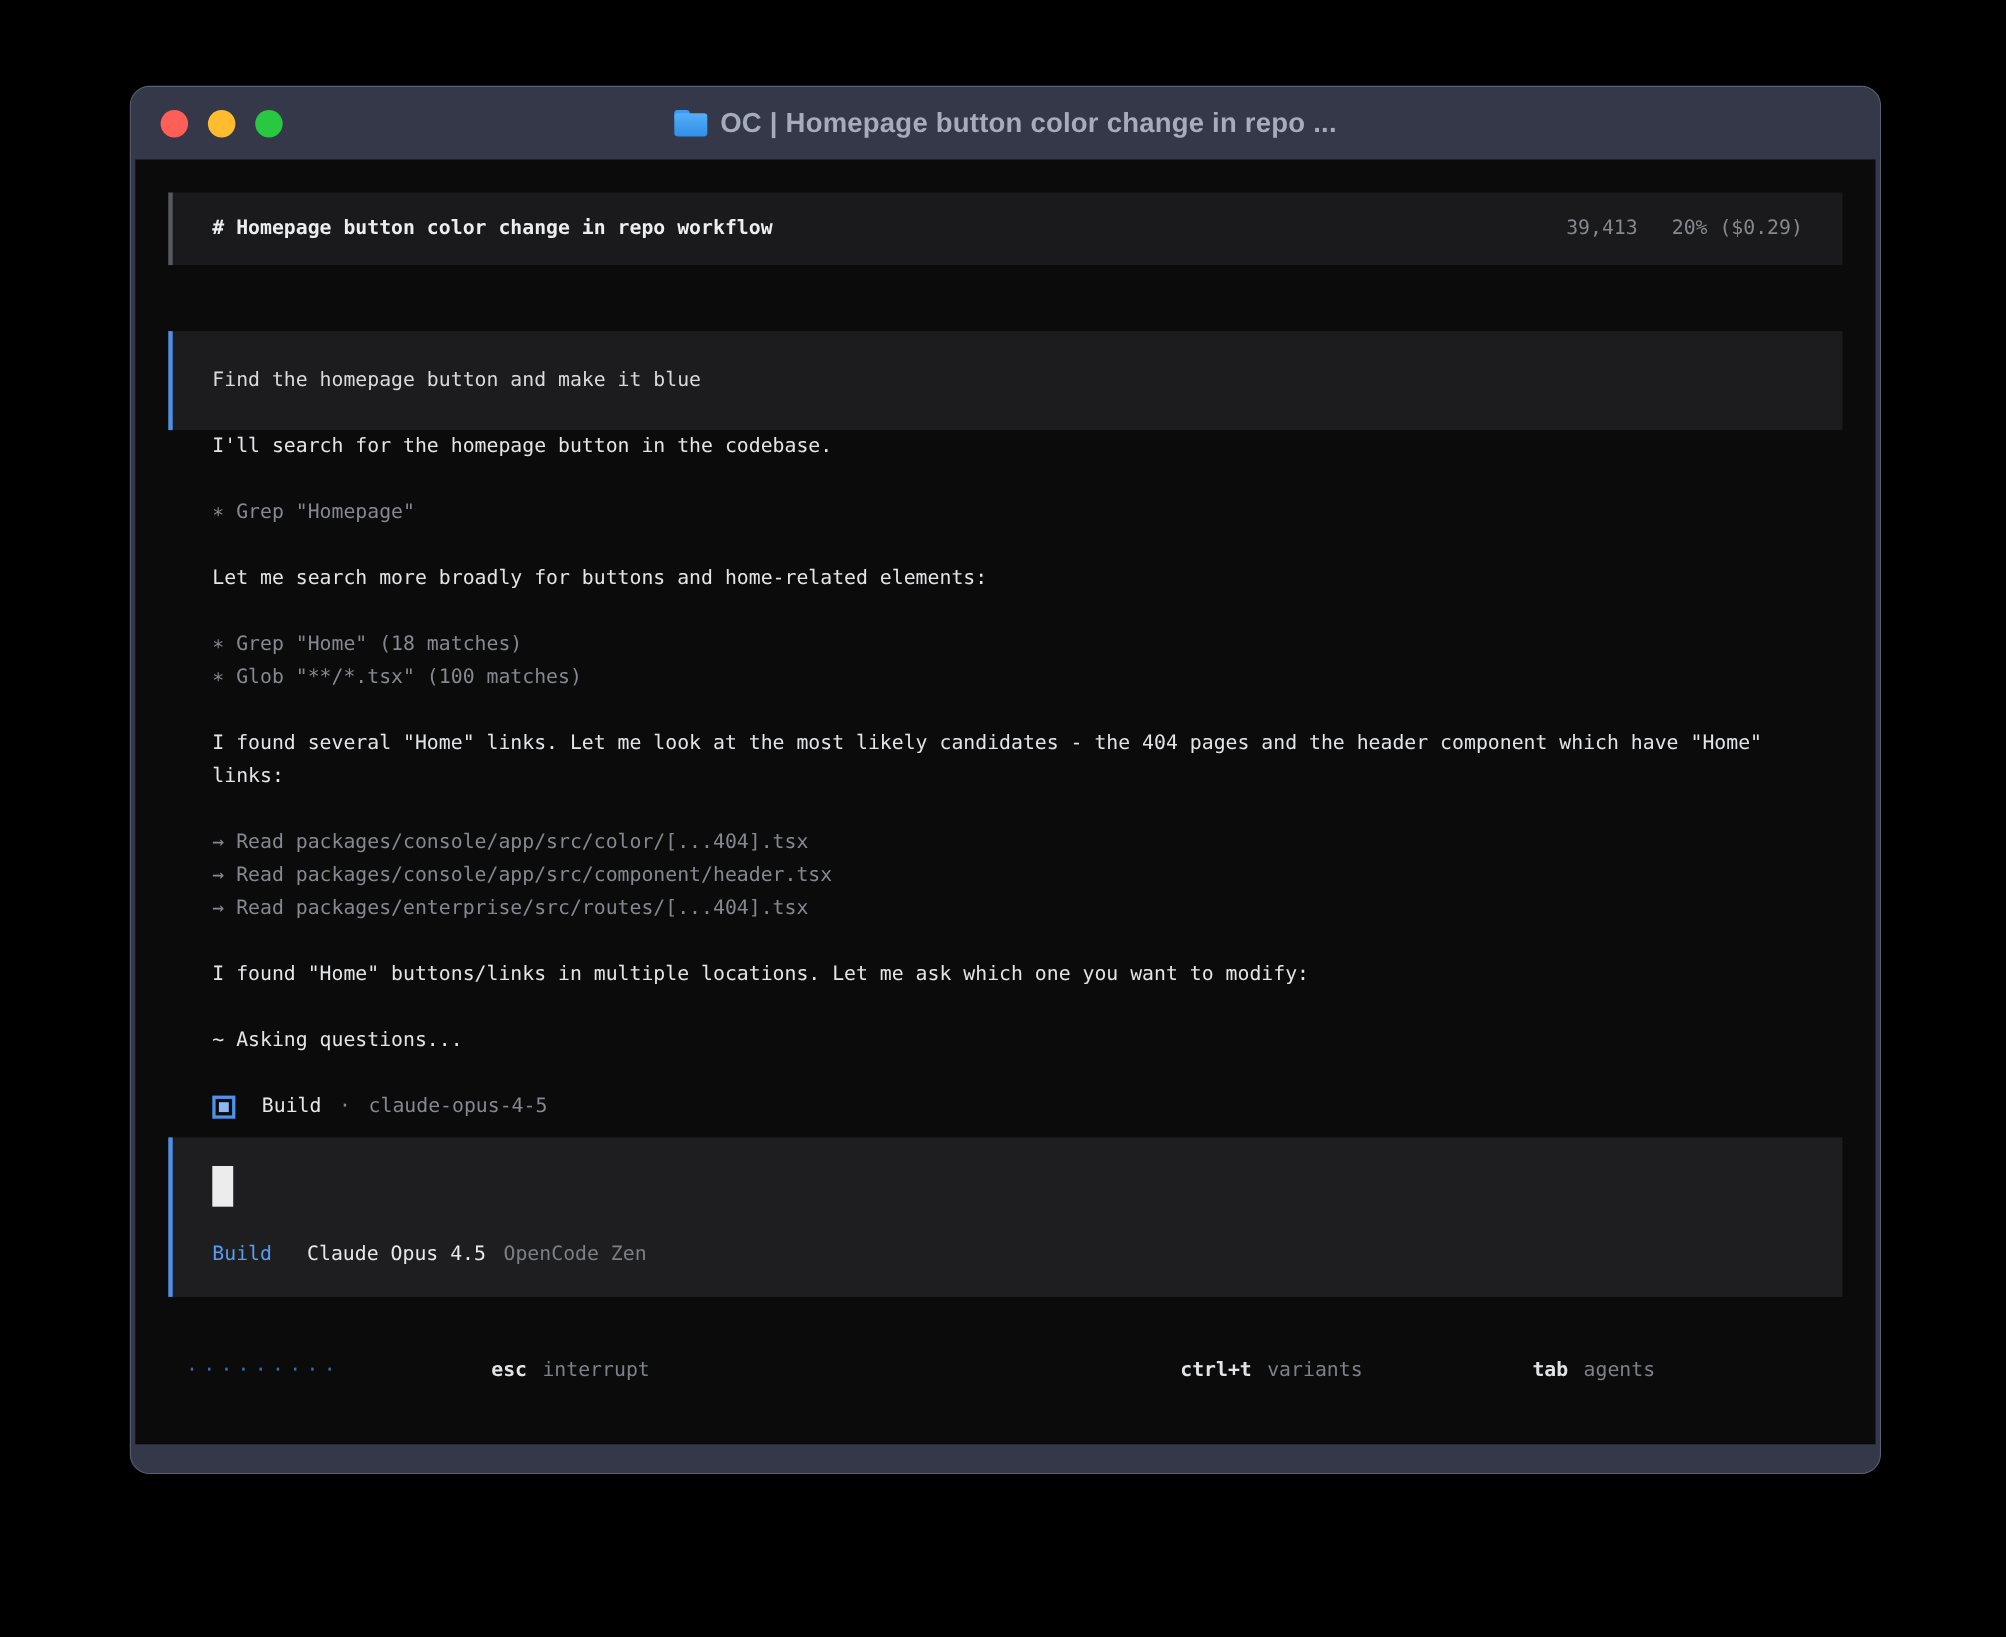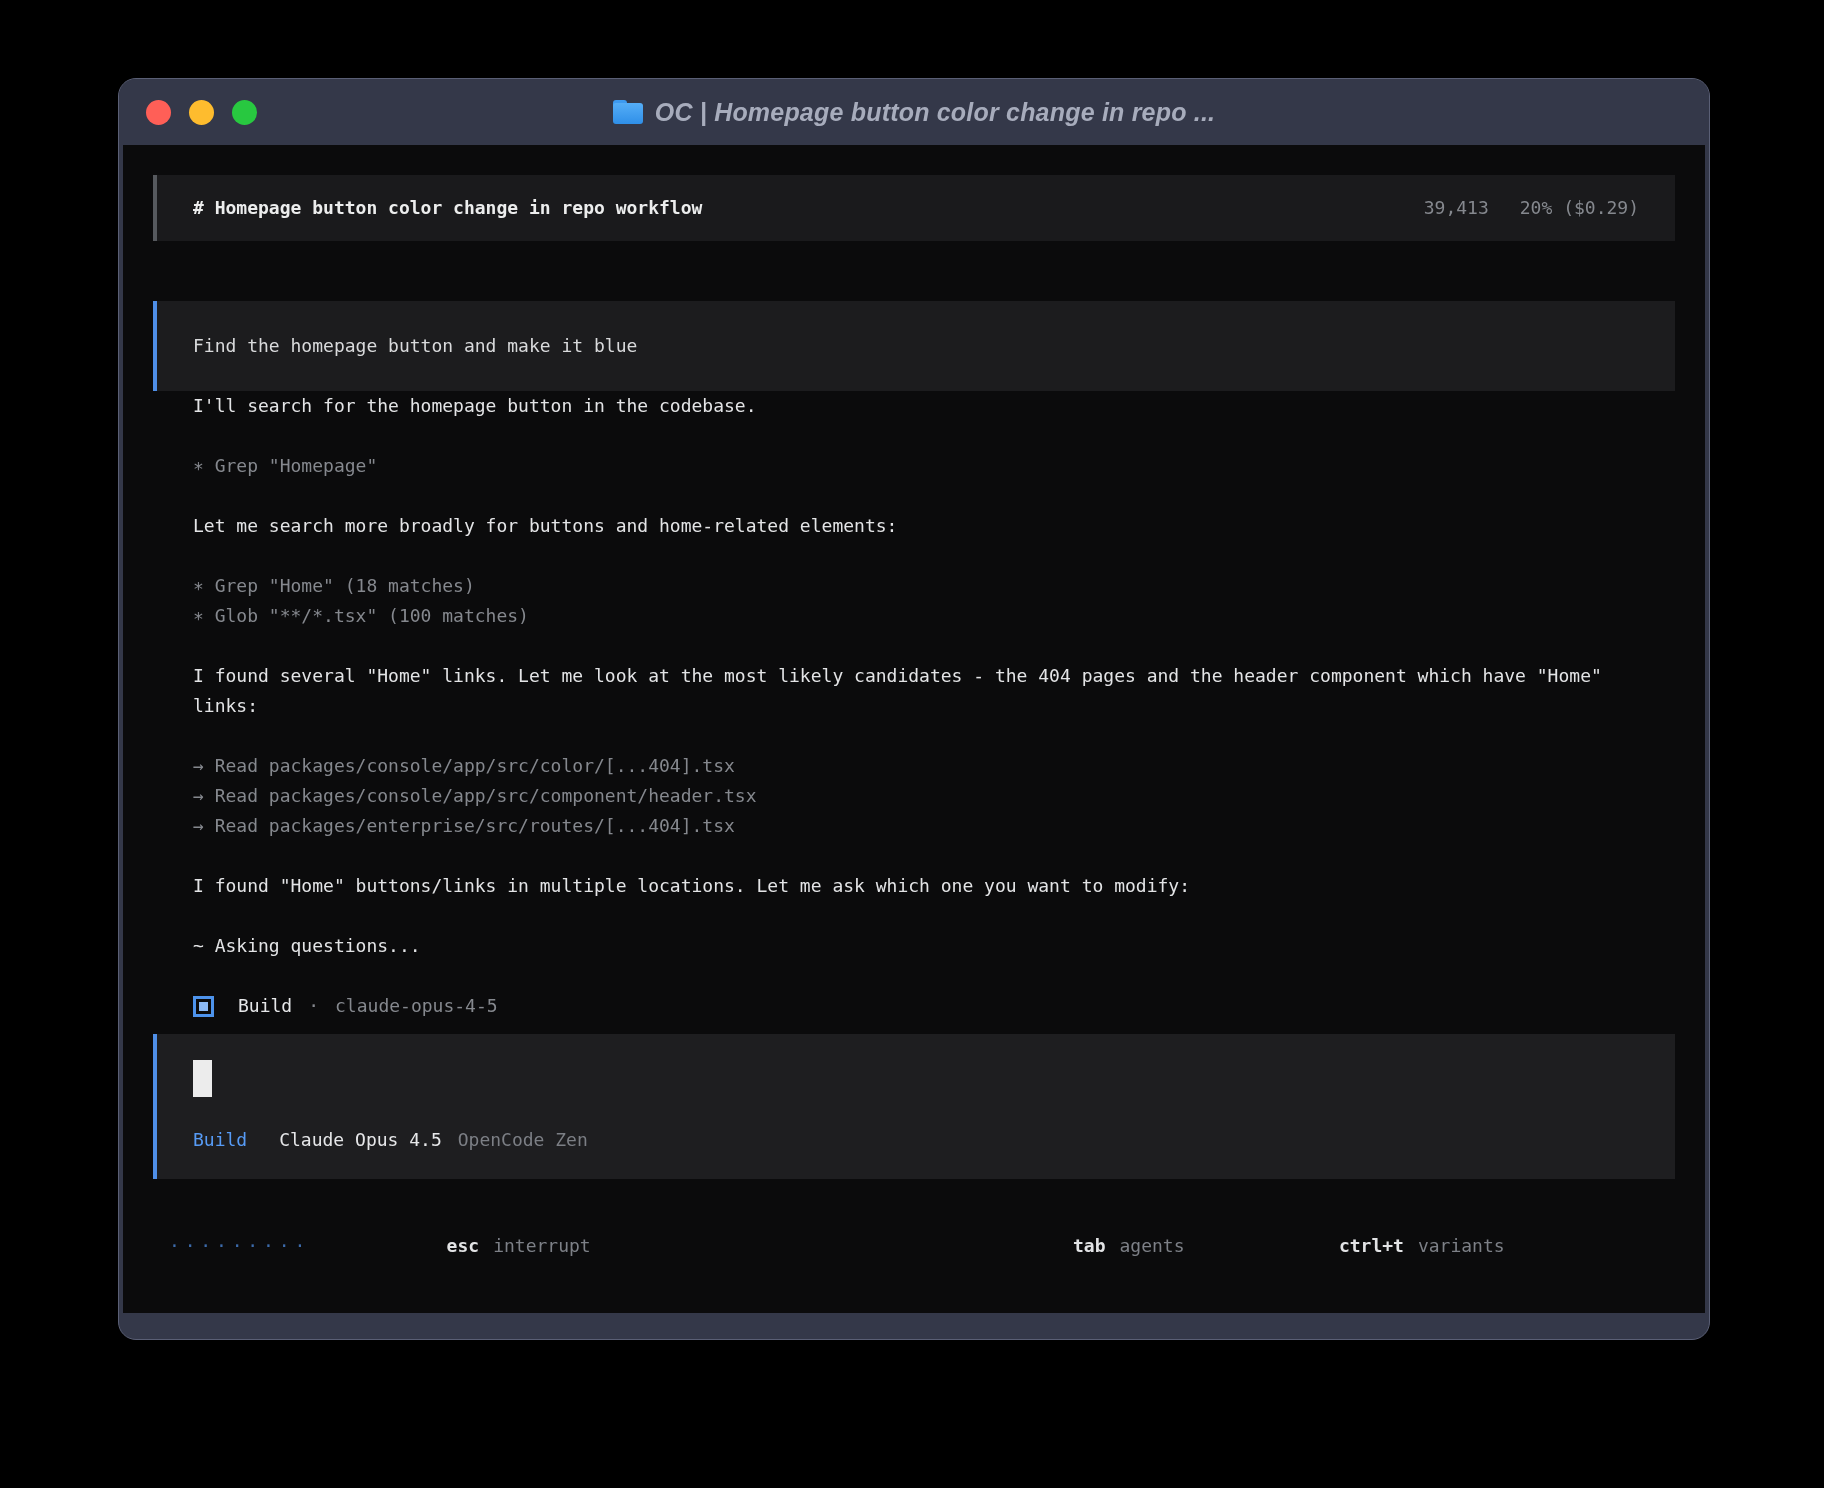--- a/index.html
+++ b/index.html
@@ -23,21 +23,21 @@
     display: flex;
     align-items: center;
     padding-left: 27px;
     background: #343849;
   }
   .traffic-lights { display: flex; gap: 18px; align-items: center; }
   .light { width: 25px; height: 25px; border-radius: 50%; }
   .titlebar-center {
     position: absolute; left: 0; right: 0; top: 0; height: 66px;
     display: flex; align-items: center; justify-content: center;
-    gap: 12px; pointer-events: none; font-style: italic;
+    gap: 12px; pointer-events: none;
   }
   .folder-icon { width: 30px; height: 24px; position: relative; display: inline-block; }
   .folder-icon .tab {
     position: absolute; left: 0; top: 0; width: 14px; height: 8px;
     background: #3d9af0; border-radius: 3px 3px 0 0;
   }
   .folder-icon .body {
     position: absolute; left: 0; top: 3px; width: 30px; height: 21px;
     background: linear-gradient(180deg, #55aef7, #2f8fe8); border-radius: 3px;
   }
@@ -207,24 +207,24 @@
 
     <div class="status-bar">
       <div class="status-left">
         <span class="spinner-dots">· · · · · · · · ·</span>
         <span class="hint">
           <span class="key">esc</span><span class="label">interrupt</span>
         </span>
       </div>
       <div class="status-right">
         <span class="hint">
+          <span class="key">ctrl+t</span><span class="label">variants</span>
+        </span>
+        <span class="hint">
           <span class="key">tab</span><span class="label">agents</span>
-        </span>
-        <span class="hint">
-          <span class="key">ctrl+t</span><span class="label">variants</span>
         </span>
         <span class="hint">
           
         </span>
       </div>
     </div>
 
   </div>
 </div>
 

